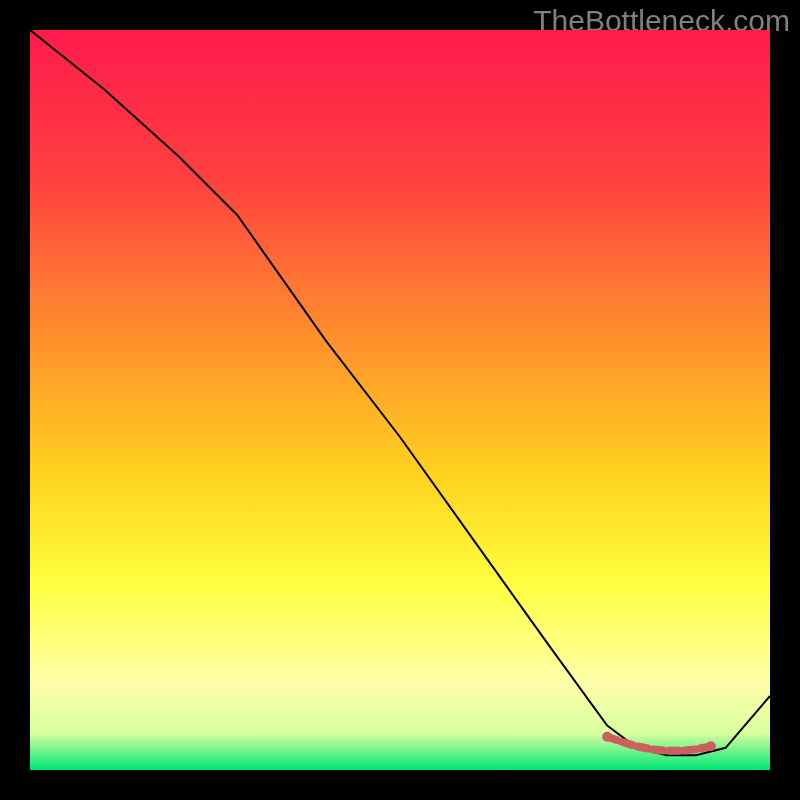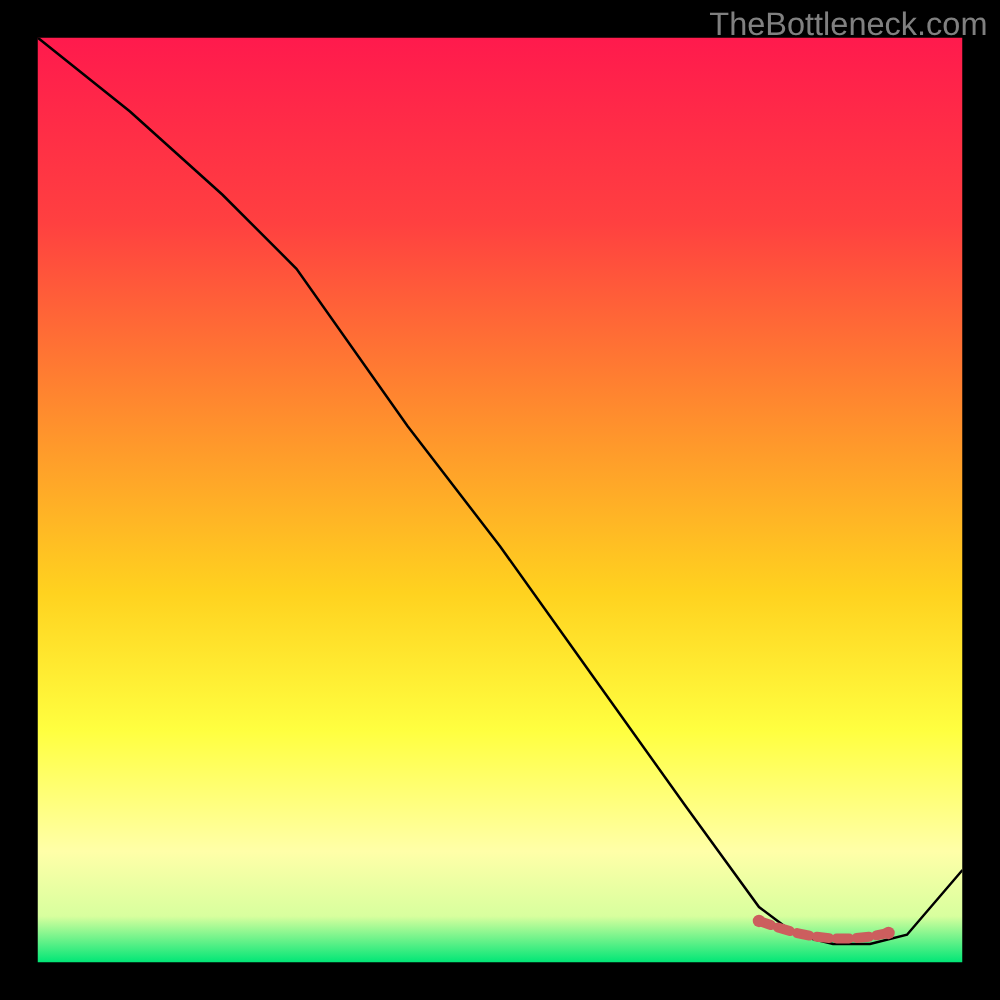--- a/index.html
+++ b/index.html
@@ -15,21 +15,21 @@
     position: relative;
     width: 800px;
     height: 800px;
     background: #000;
   }
   .source {
     position: absolute;
     top: 4px;
     right: 10px;
     color: #808080;
-    font-size: 26px;
+    font-size: 30px;
     font-weight: 400;
     user-select: none;
   }
   .plot-holder {
     position: absolute;
     left: 30px;
     top: 30px;
     width: 740px;
     height: 740px;
   }

